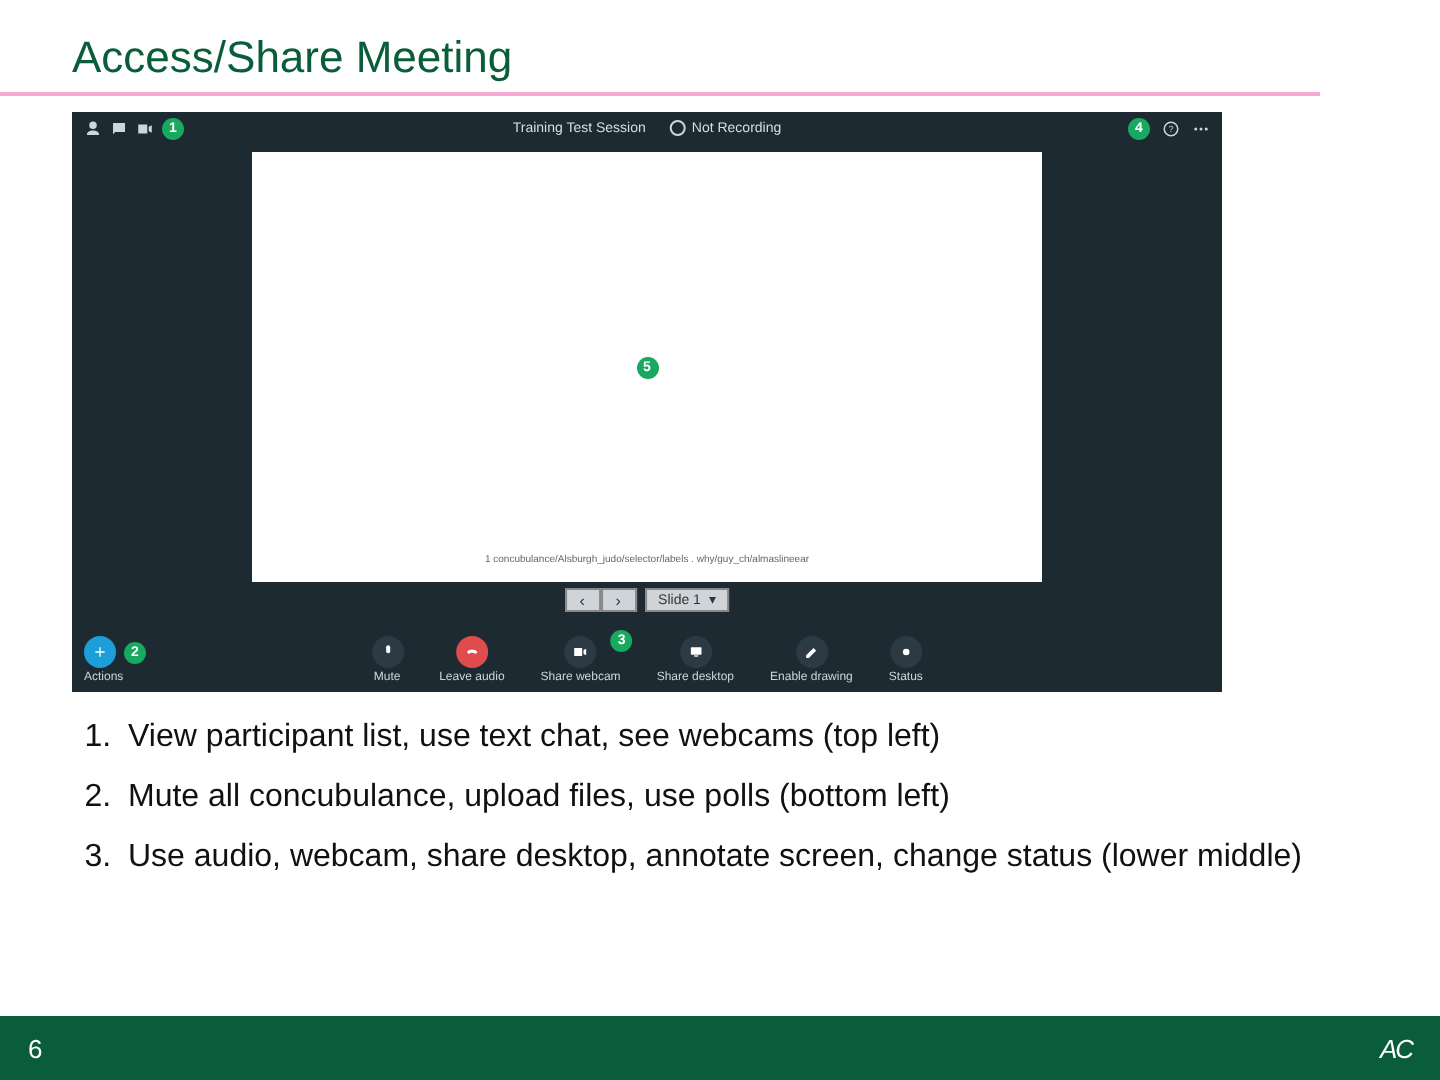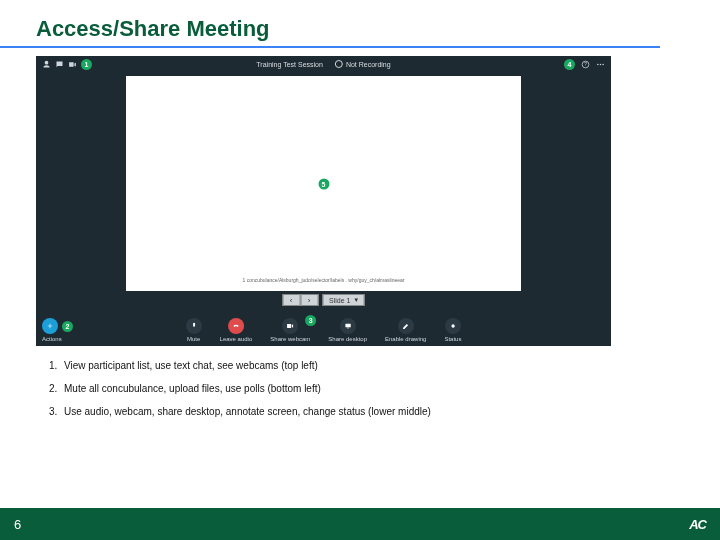--- a/index.html
+++ b/index.html
@@ -7,23 +7,23 @@
     width: 720px;
     height: 540px;
     font-family: Arial, Helvetica, sans-serif;
     background: #fff;
     position: relative;
     overflow: hidden;
   }
   .slide-title {
     color: #0a5d3a;
     font-size: 22px;
-    font-weight: bold;
+    font-weight: normal;
     padding: 16px 0 4px 36px;
-    border-bottom: 2px solid #3b82f6;
+    border-bottom: 2px solid #f9a8d4;
     margin: 0 30px 8px 0;
     display: inline-block;
     width: 660px;
   }
   .shot {
     margin-left: 36px;
     width: 575px;
     height: 290px;
     background: #1e2a32;
     position: relative;
@@ -75,31 +75,31 @@
   .circle-btn svg { width:8px; height:8px; fill:#fff; }
 
   .bb-center { position:absolute; left:50%; transform:translateX(-50%); bottom:4px; display:flex; gap:18px; }
   .ctrl { display:flex; flex-direction:column; align-items:center; gap:2px; color:#cfd6db; font-size:6px; position:relative; }
   .ctrl .badge-on { position:absolute; top:-3px; right:-6px; }
   .bb-left-col { display:flex; flex-direction:column; align-items:flex-start; gap:2px; color:#cfd6db; font-size:6px; }
   .bb-right { margin-left:auto; }
 
   ol.steps {
     margin: 14px 36px 0 60px;
-    font-size: 10px;
+    font-size: 16px;
     color:#111;
   }
   ol.steps li { margin-bottom: 12px; padding-left: 4px; }
 
   .footer {
     position:absolute; left:0; right:0; bottom:0; height:32px;
     background:#0a5d3a; color:#fff; display:flex; align-items:center;
     padding:0 14px; font-size:13px;
   }
-  .footer .logo { margin-left:auto; font-weight:bold; font-style:italic; letter-spacing:-1px; }
+  .footer .logo { margin-left:auto; font-weight:normal; font-style:italic; letter-spacing:-1px; }
 </style>
 </head>
 <body>
 
 
 
 <div class="slide-title">Access/Share Meeting</div>
 
 <div class="shot">
   <div class="topbar">

